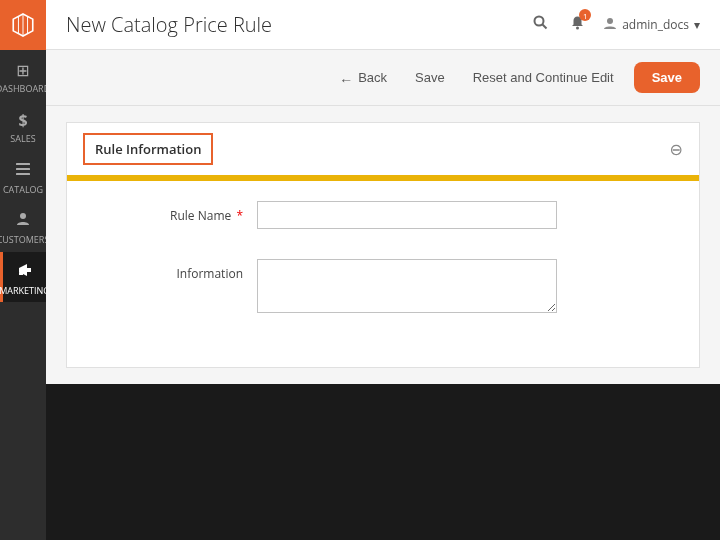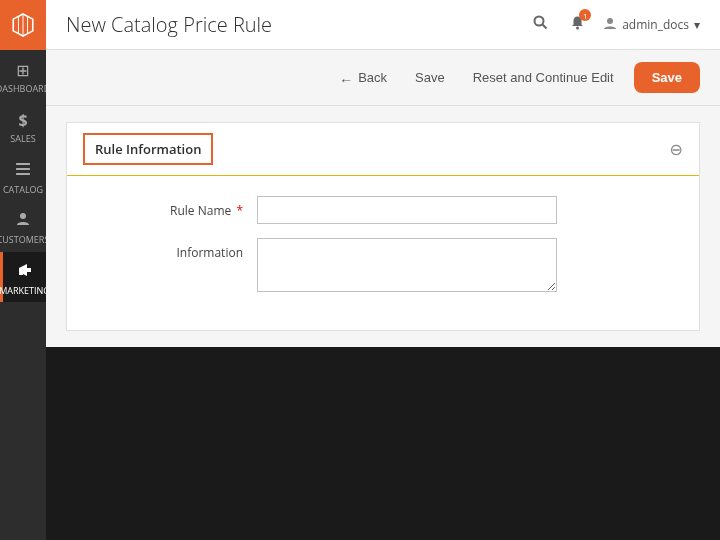--- a/index.html
+++ b/index.html
@@ -179,21 +179,21 @@
     .section-panel {
       background: #fff;
       border: 1px solid #e0e0e0;
     }
 
     .section-header {
       padding: 10px 16px;
       display: flex;
       align-items: center;
       justify-content: space-between;
-      border-bottom: 1px solid #eab308;
+      border-bottom: 6px solid #eab308;
     }
 
     .section-title {
       font-size: 13px;
       font-weight: 600;
       color: #303030;
       border: 2px solid #e8622c;
       padding: 5px 10px;
       display: inline-block;
     }
@@ -206,21 +206,21 @@
       font-size: 16px;
     }
 
     .section-body {
       padding: 20px 30px 20px;
     }
 
     .form-row {
       display: flex;
       align-items: flex-start;
-      margin-bottom: 14px;
+      margin-bottom: 30px;
     }
 
     .form-label {
       width: 160px;
       text-align: right;
       padding-right: 14px;
       padding-top: 6px;
       font-size: 12px;
       color: #444;
       flex-shrink: 0;

